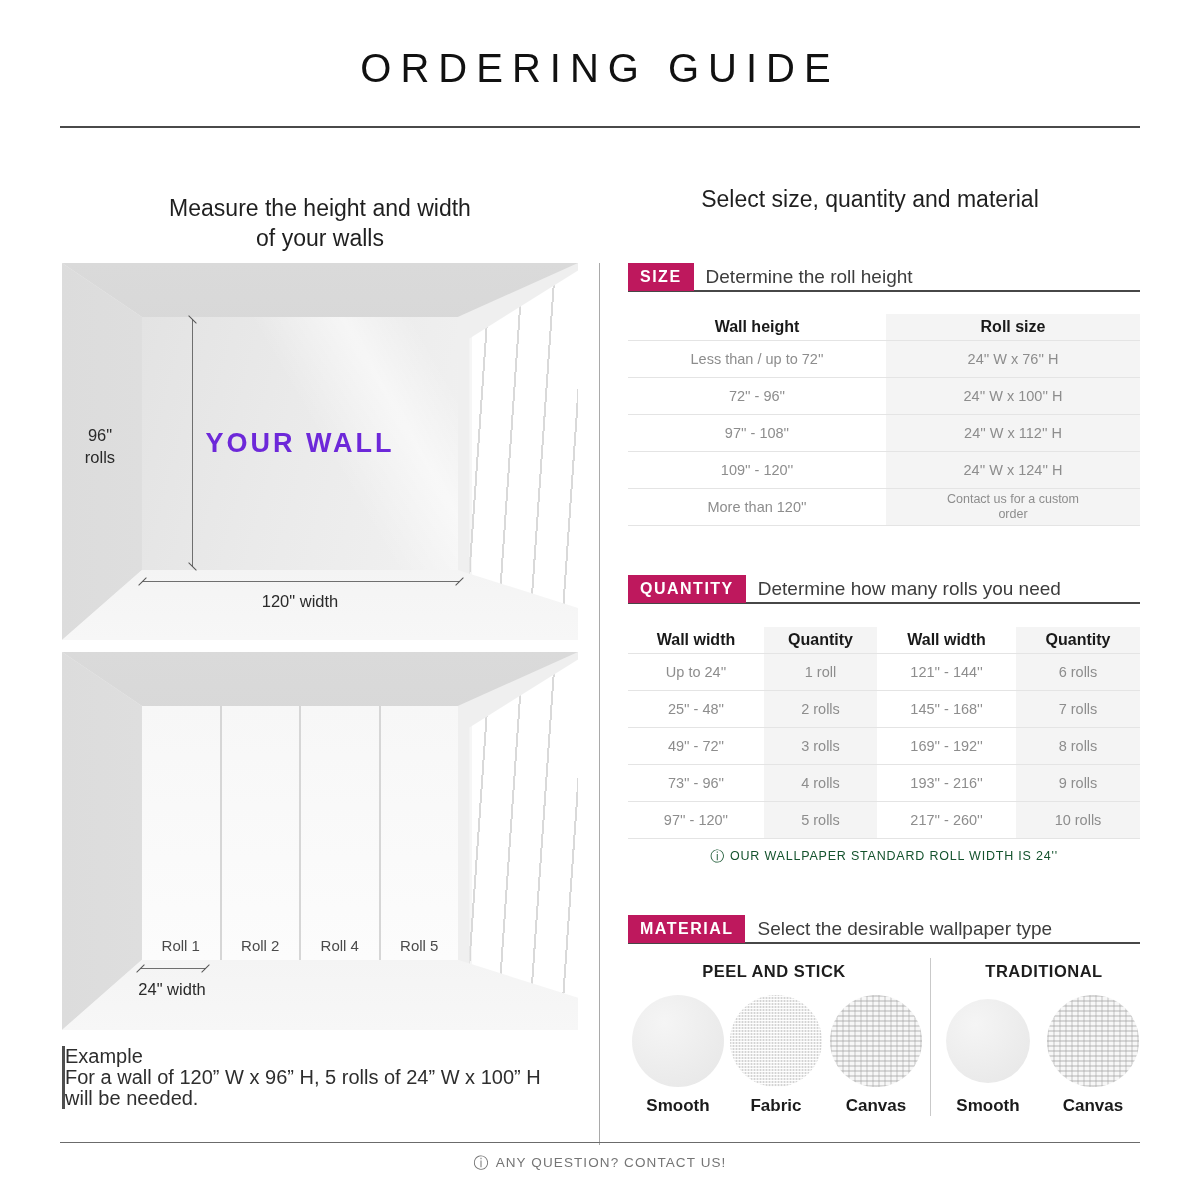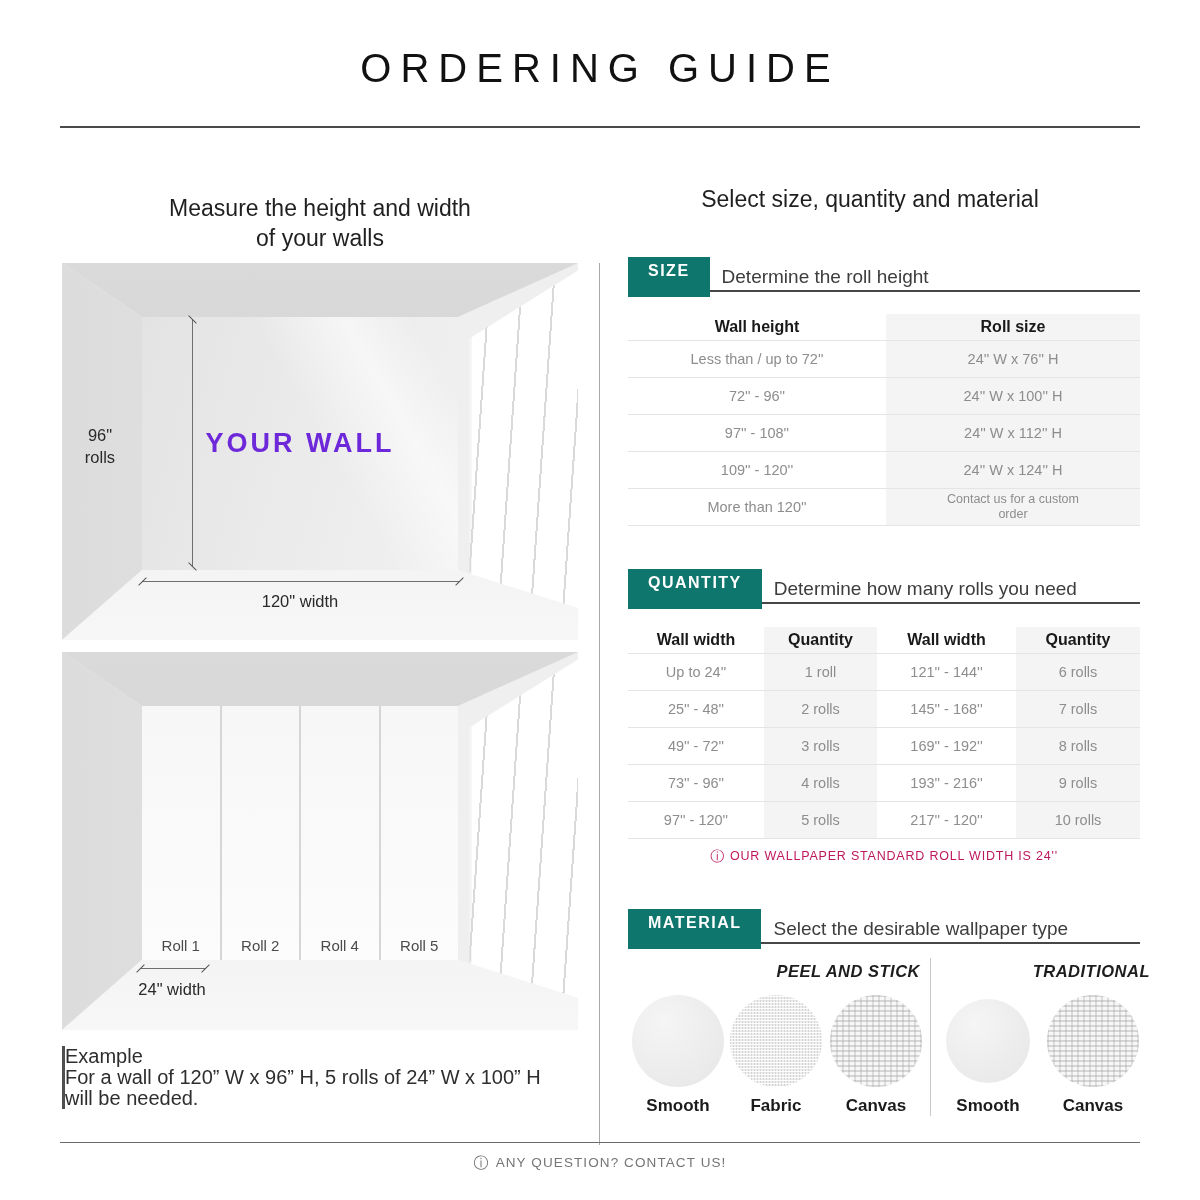--- a/index.html
+++ b/index.html
@@ -67,45 +67,45 @@
     font-size:15px; color:#4a4a4a; }
 
   
   .example { position:absolute; left:62px; top:1046px; width:500px;
     border-left:3px solid #4f4f4f; 
     font-size:20px; line-height:21px; color:#2e2e2e; }
 
   
   .sec-header { position:absolute; left:628px; width:512px; height:28px;
     border-bottom:2px solid #474747; display:flex; align-items:center; }
-  .sec-badge { background:#0f766e; color:#fff; font-size:16px; font-weight:700;
-    letter-spacing:1.5px; line-height:28px; padding:0 20px; height:40px; }
+  .sec-badge { background:#be185d; color:#fff; font-size:16px; font-weight:700;
+    letter-spacing:1.5px; line-height:28px; padding:0 12px; height:28px; }
   .sec-subtitle { margin-left:12px; font-size:19px; color:#3d3d3d; }
   #size-header { top:264px; } #quantity-header { top:576px; } #material-header { top:916px; }
 
   
   .tbl { position:absolute; left:628px; width:512px; }
   #size-table { top:314px; } #quantity-table { top:627px; }
   .t-row { display:flex; border-bottom:1px solid #e4e4e4; }
   .t-head .cell { height:26px; line-height:26px; font-size:16px; font-weight:700; color:#191919; }
   .cell { text-align:center; font-size:14.5px; color:#8d8d8d; height:36px; line-height:36px; }
   .cell.gray { background:#f4f4f4; }
   #size-table .c1 { width:258px; } #size-table .c2 { width:254px; }
   #quantity-table .q1 { width:136px; } #quantity-table .q2 { width:113px; }
   #quantity-table .q3 { width:139px; } #quantity-table .q4 { width:124px; }
   .cell.twolines { font-size:12.5px; line-height:15px; padding-top:3px;
     display:flex; align-items:center; justify-content:center; white-space:pre-line; padding:0 46px; }
 
   .note { position:absolute; left:628px; top:848px; width:512px; text-align:center;
-    font-size:12.5px; letter-spacing:.8px; color:#be185d; }
+    font-size:12.5px; letter-spacing:.8px; color:#14532d; }
   .note .info-glyph { font-size:14px; margin-right:5px; vertical-align:-1px; }
 
   
   .group-title { position:absolute; top:962px; font-size:16.5px; font-weight:700;
-    letter-spacing:.5px; color:#1d1d1d; text-align:right;font-style:italic; }
+    letter-spacing:.5px; color:#1d1d1d; text-align:center; }
   #group-title-1 { left:628px; width:292px; }
   #group-title-2 { left:938px; width:212px; }
   .material-divider { position:absolute; left:930px; top:958px; width:1px; height:158px; background:#c9c9c9; }
 
   .swatch { position:absolute; top:995px; width:100px; display:flex; flex-direction:column; align-items:center; }
   .swatch .circle-box { height:92px; display:flex; align-items:center; justify-content:center; }
   .swatch .circle { width:92px; height:92px; border-radius:50%; }
   .swatch .circle.small { width:84px; height:84px; }
   .swatch .label { margin-top:9px; font-size:17px; font-weight:600; color:#1b1b1b; }
   .tex-smooth { background:radial-gradient(circle at 35% 30%,#f5f5f5,#ebebeb 65%,#e6e6e6); }
@@ -252,21 +252,21 @@
     </div>
     <div class="t-row">
       <div class="cell q1">73'' - 96''</div>
       <div class="cell q2 gray">4 rolls</div>
       <div class="cell q3">193'' - 216''</div>
       <div class="cell q4 gray">9 rolls</div>
     </div>
     <div class="t-row">
       <div class="cell q1">97'' - 120''</div>
       <div class="cell q2 gray">5 rolls</div>
-      <div class="cell q3">217'' - 120''</div>
+      <div class="cell q3">217'' - 260''</div>
       <div class="cell q4 gray">10 rolls</div>
     </div>
   </div>
 
   <div class="note">
     <span class="info-glyph">ⓘ</span><span>OUR WALLPAPER STANDARD ROLL WIDTH IS 24''</span>
   </div>
 
   <div class="sec-header" id="material-header">
     <span class="sec-badge">MATERIAL</span>

